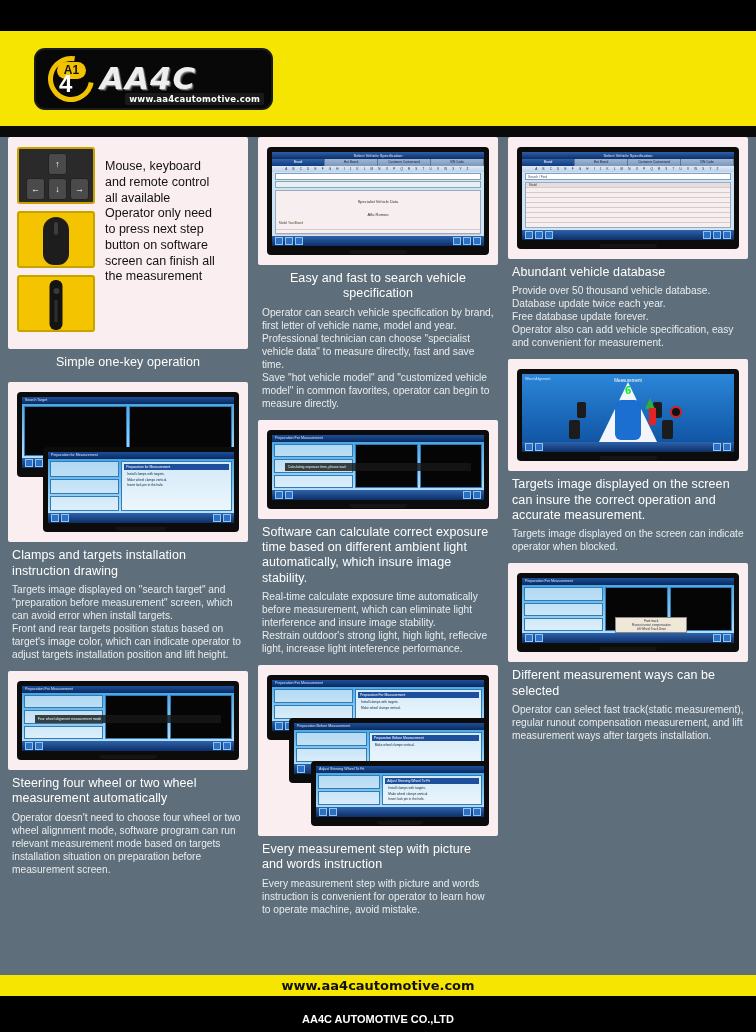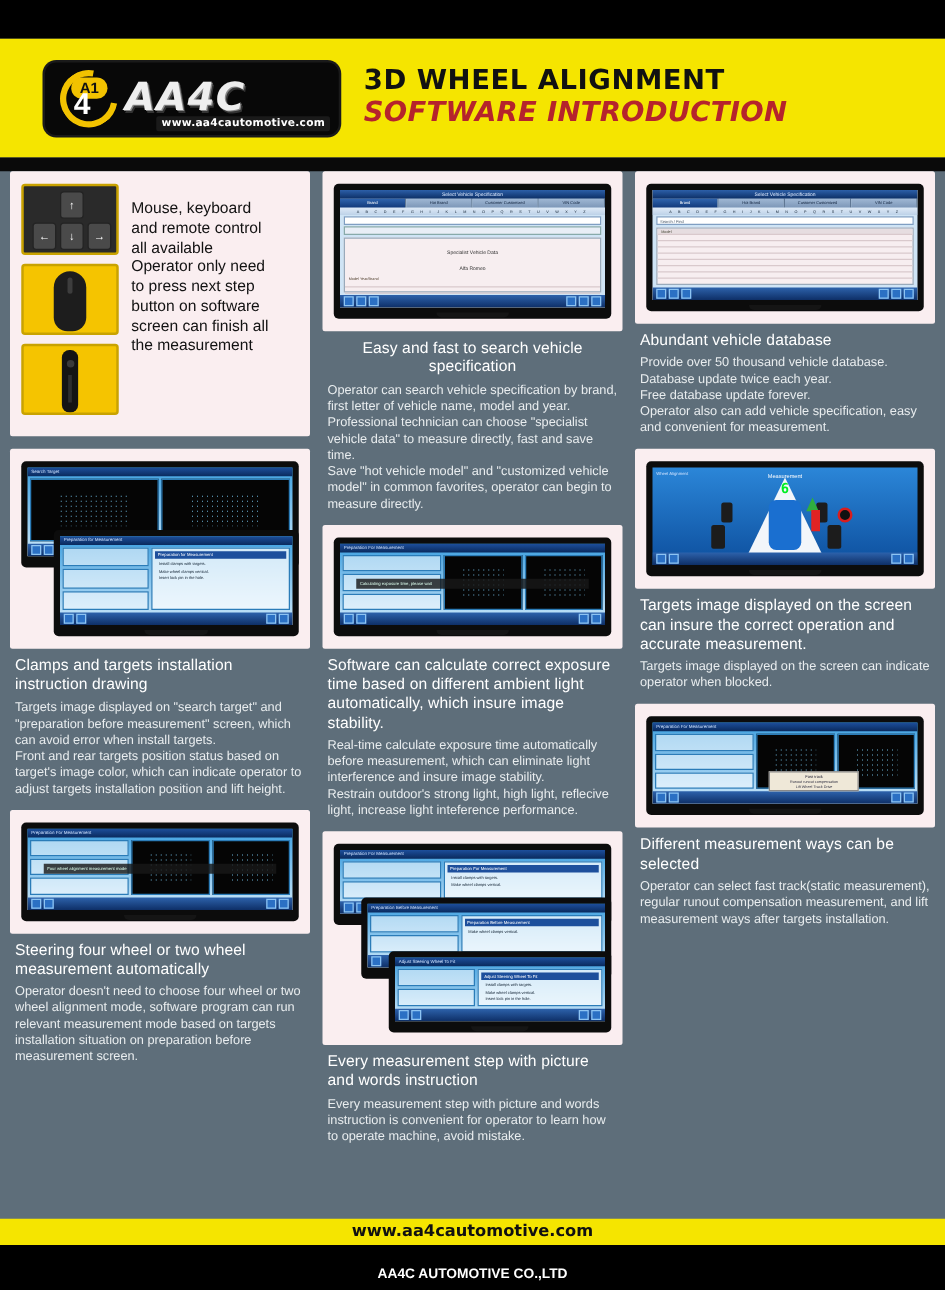--- a/index.html
+++ b/index.html
@@ -209,24 +209,20 @@
   <div class="header">
     <div class="logo-box">
       <div class="logo-emblem">
         <div class="ring"></div>
         <div class="badge">A1</div>
         <div class="four">4</div>
       </div>
       <div class="logo-word">AA4C</div>
       <div class="logo-url">www.aa4cautomotive.com</div>
     </div>
-    <div class="header-titles">
-      <div class="title-main">3D WHEEL ALIGNMENT</div>
-      <div class="title-sub">SOFTWARE INTRODUCTION</div>
-    </div>
   </div>
   <div class="header-rule"></div>
 
   <div class="grid">
 
     <div class="col">
 
       <div class="cell">
         <div class="shot-frame">
           <div class="devices">
@@ -249,20 +245,21 @@
 and remote control
 all available</div>
               <div class="dev-text">Operator only need
 to press next step
 button on software
 screen can finish all
 the measurement</div>
             </div>
           </div>
         </div>
+        <div class="cap-title" style="text-align:center">Simple one-key operation</div>
       </div>
 
       <div class="cell">
         <div class="shot-frame">
           <div class="monitor">
             <div class="scr blu">
               <div class="blu-tb">Search Target</div>
               <div class="blu-mid">
                 <div class="dark-pane" style="flex:1">
                     <div class="dot-grid"></div>

